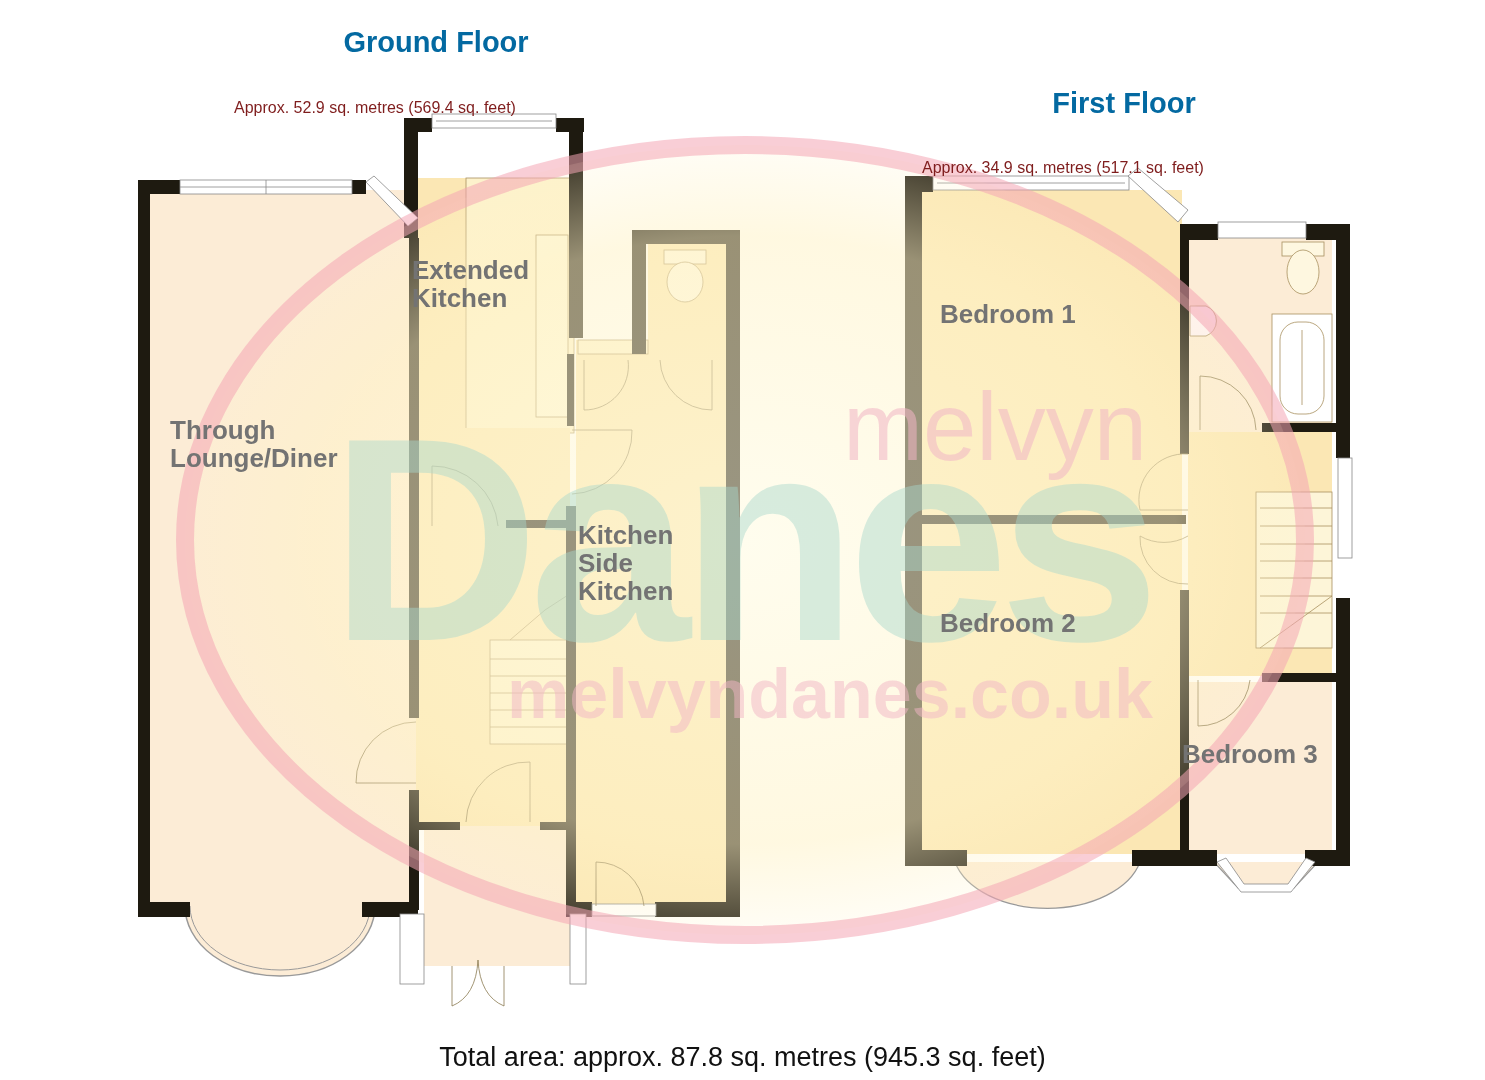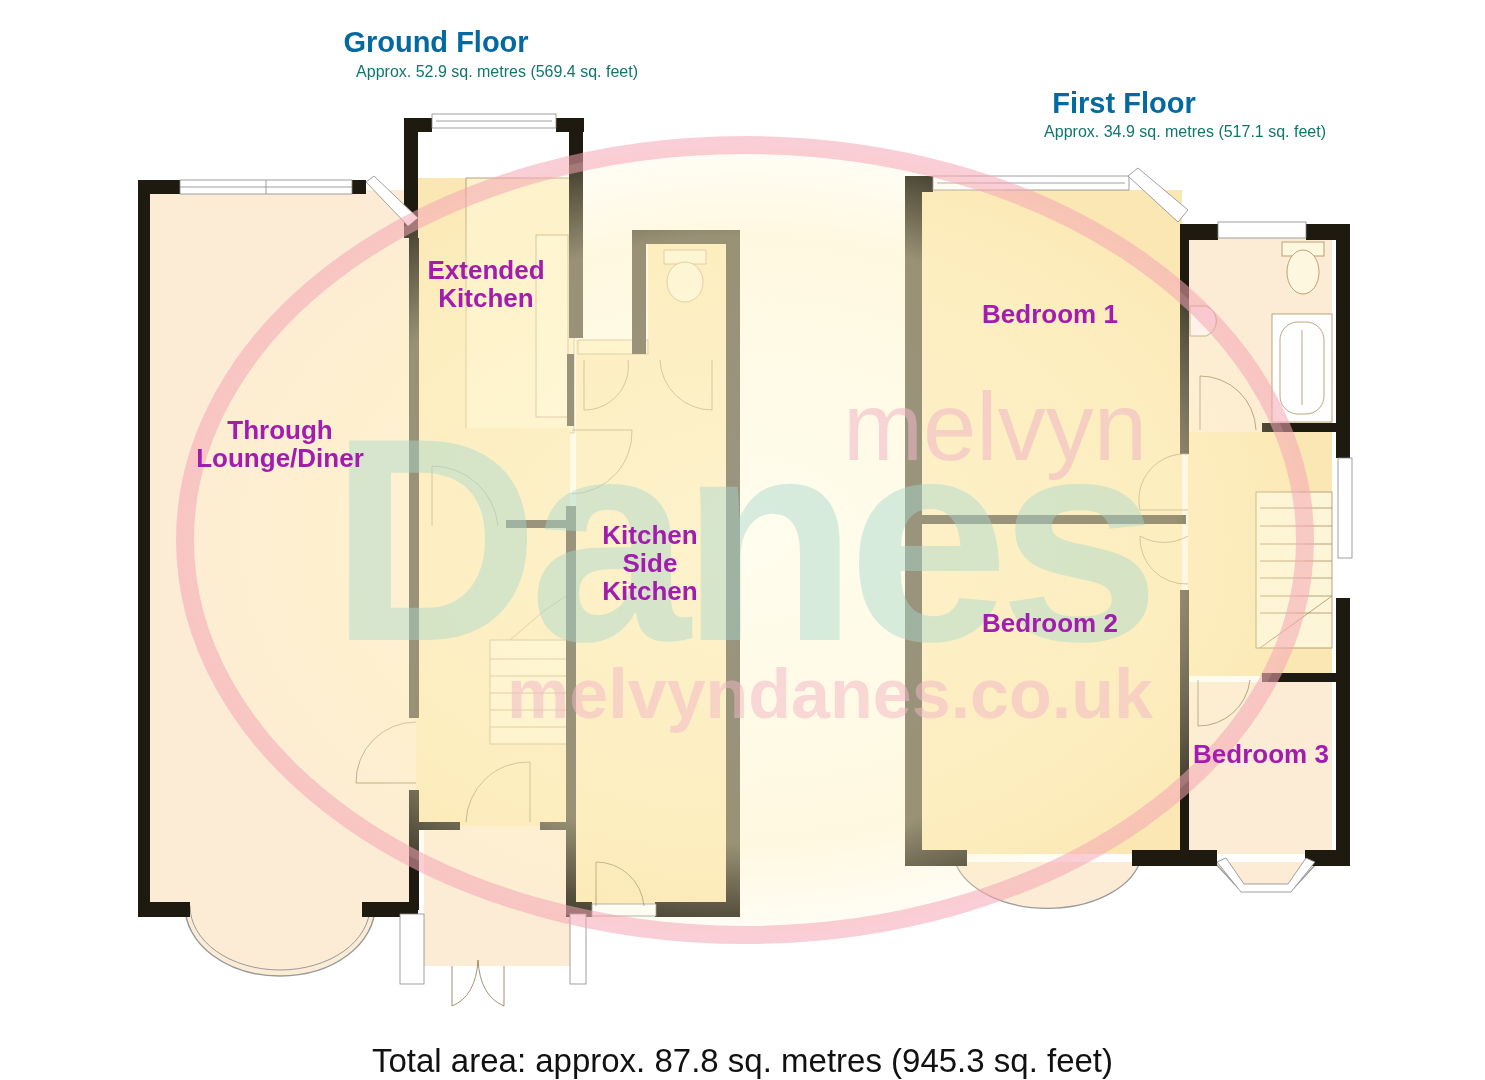--- a/index.html
+++ b/index.html
@@ -1,21 +1,21 @@
 <!DOCTYPE html>
 <html><head>
 <meta charset="utf-8">
 <style>
   html, body { margin:0; padding:0; background:#ffffff; }
   body { width:1485px; height:1080px; position:relative; overflow:hidden; font-family:"Liberation Sans", sans-serif; }
   .title { position:absolute; font-family:"Liberation Sans", sans-serif; font-weight:bold; color:#0369a1; text-align:center; }
-  .subtitle { position:absolute; font-family:"Liberation Sans", sans-serif; color:#0f766e; text-align:right; }
-  .total { position:absolute; left:0; width:1485px; top:1042px; text-align:center; font-size:33px; color:#111; font-family:"Liberation Sans", sans-serif; }
+  .subtitle { position:absolute; font-family:"Liberation Sans", sans-serif; color:#7f1d1d; text-align:left;margin-top:36px; }
+  .total { position:absolute; left:0; width:1485px; top:1042px; text-align:center; font-size:27px; color:#111; font-family:"Liberation Sans", sans-serif; }
   svg#plan { position:absolute; left:0; top:0; }
-  .room-label { position:absolute; font-family:"Liberation Sans", sans-serif; font-weight:bold; color:#a21caf; text-align:center; font-size:26px; line-height:28px; }
+  .room-label { position:absolute; font-family:"Liberation Sans", sans-serif; font-weight:bold; color:#737373; font-size:26px; line-height:28px; }
 </style>
 </head>
 <body>
 
 <svg id="plan" width="1485" height="1080" viewBox="0 0 1485 1080" xmlns="http://www.w3.org/2000/svg">
   <defs>
     <radialGradient id="glow" cx="50%" cy="50%" r="55%">
       <stop offset="0%" stop-color="#fffbe0"></stop>
       <stop offset="70%" stop-color="#fff3c8"></stop>
       <stop offset="100%" stop-color="#fff3c8" stop-opacity="0"></stop>

